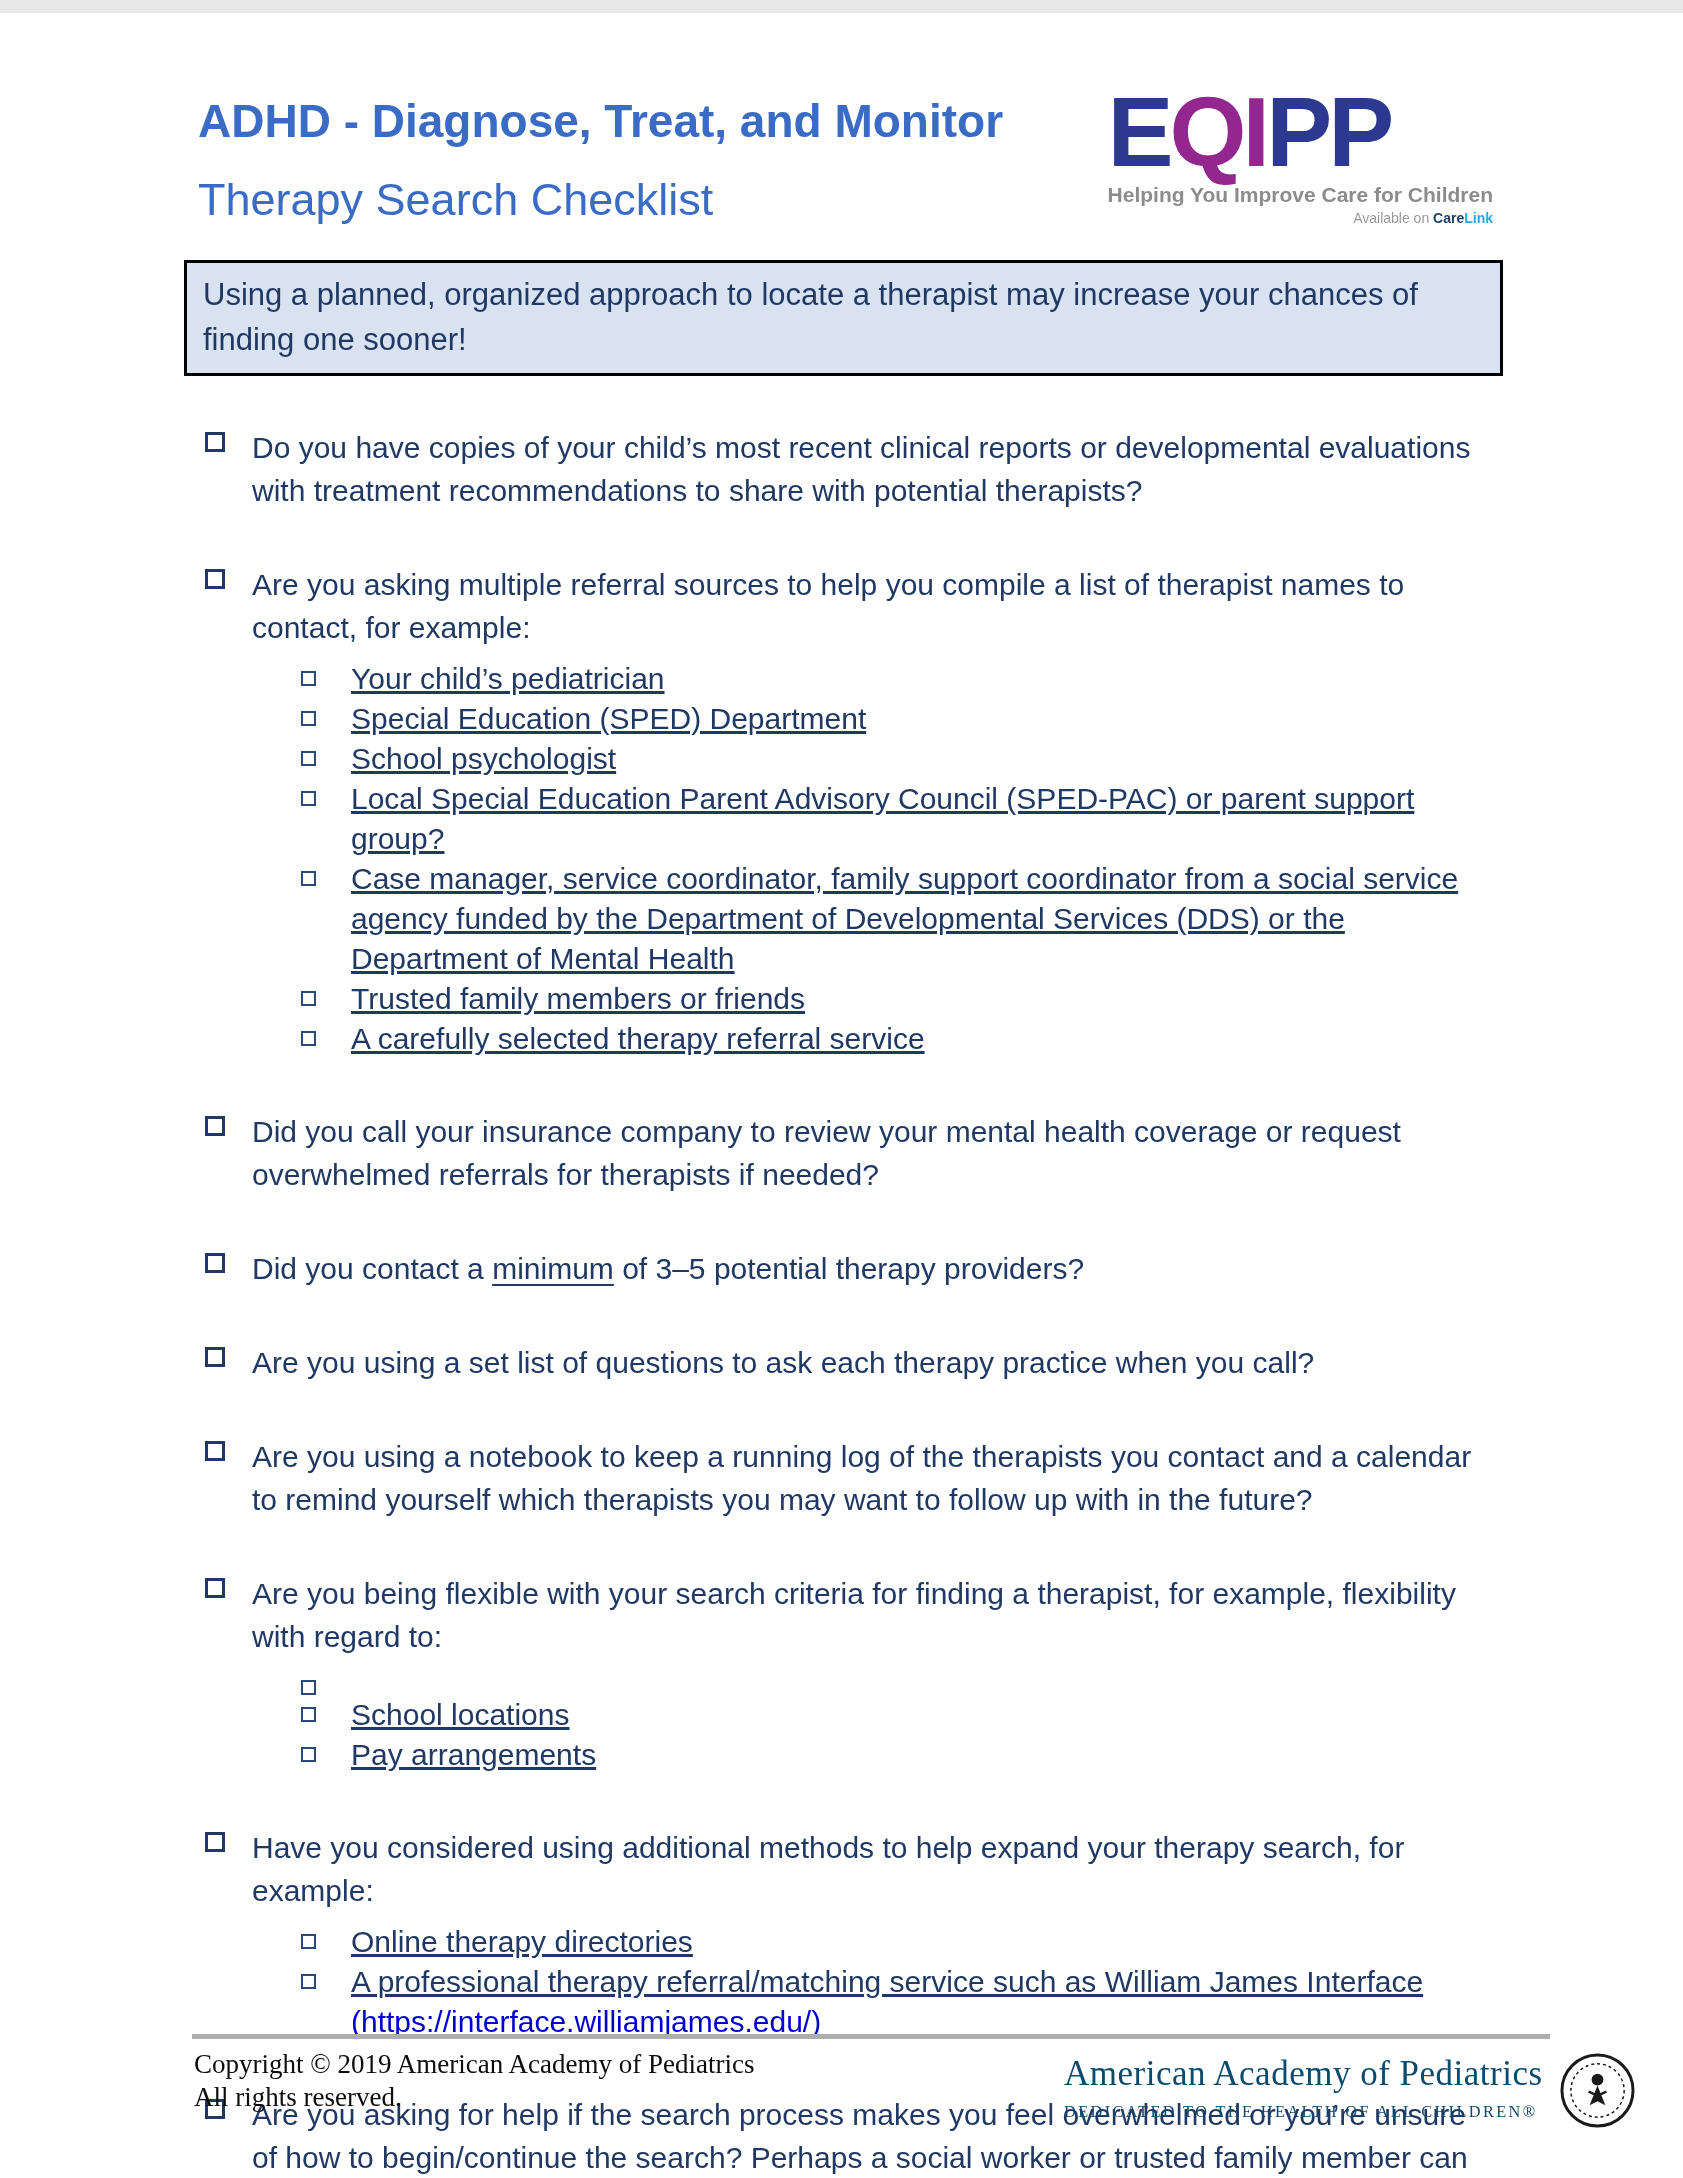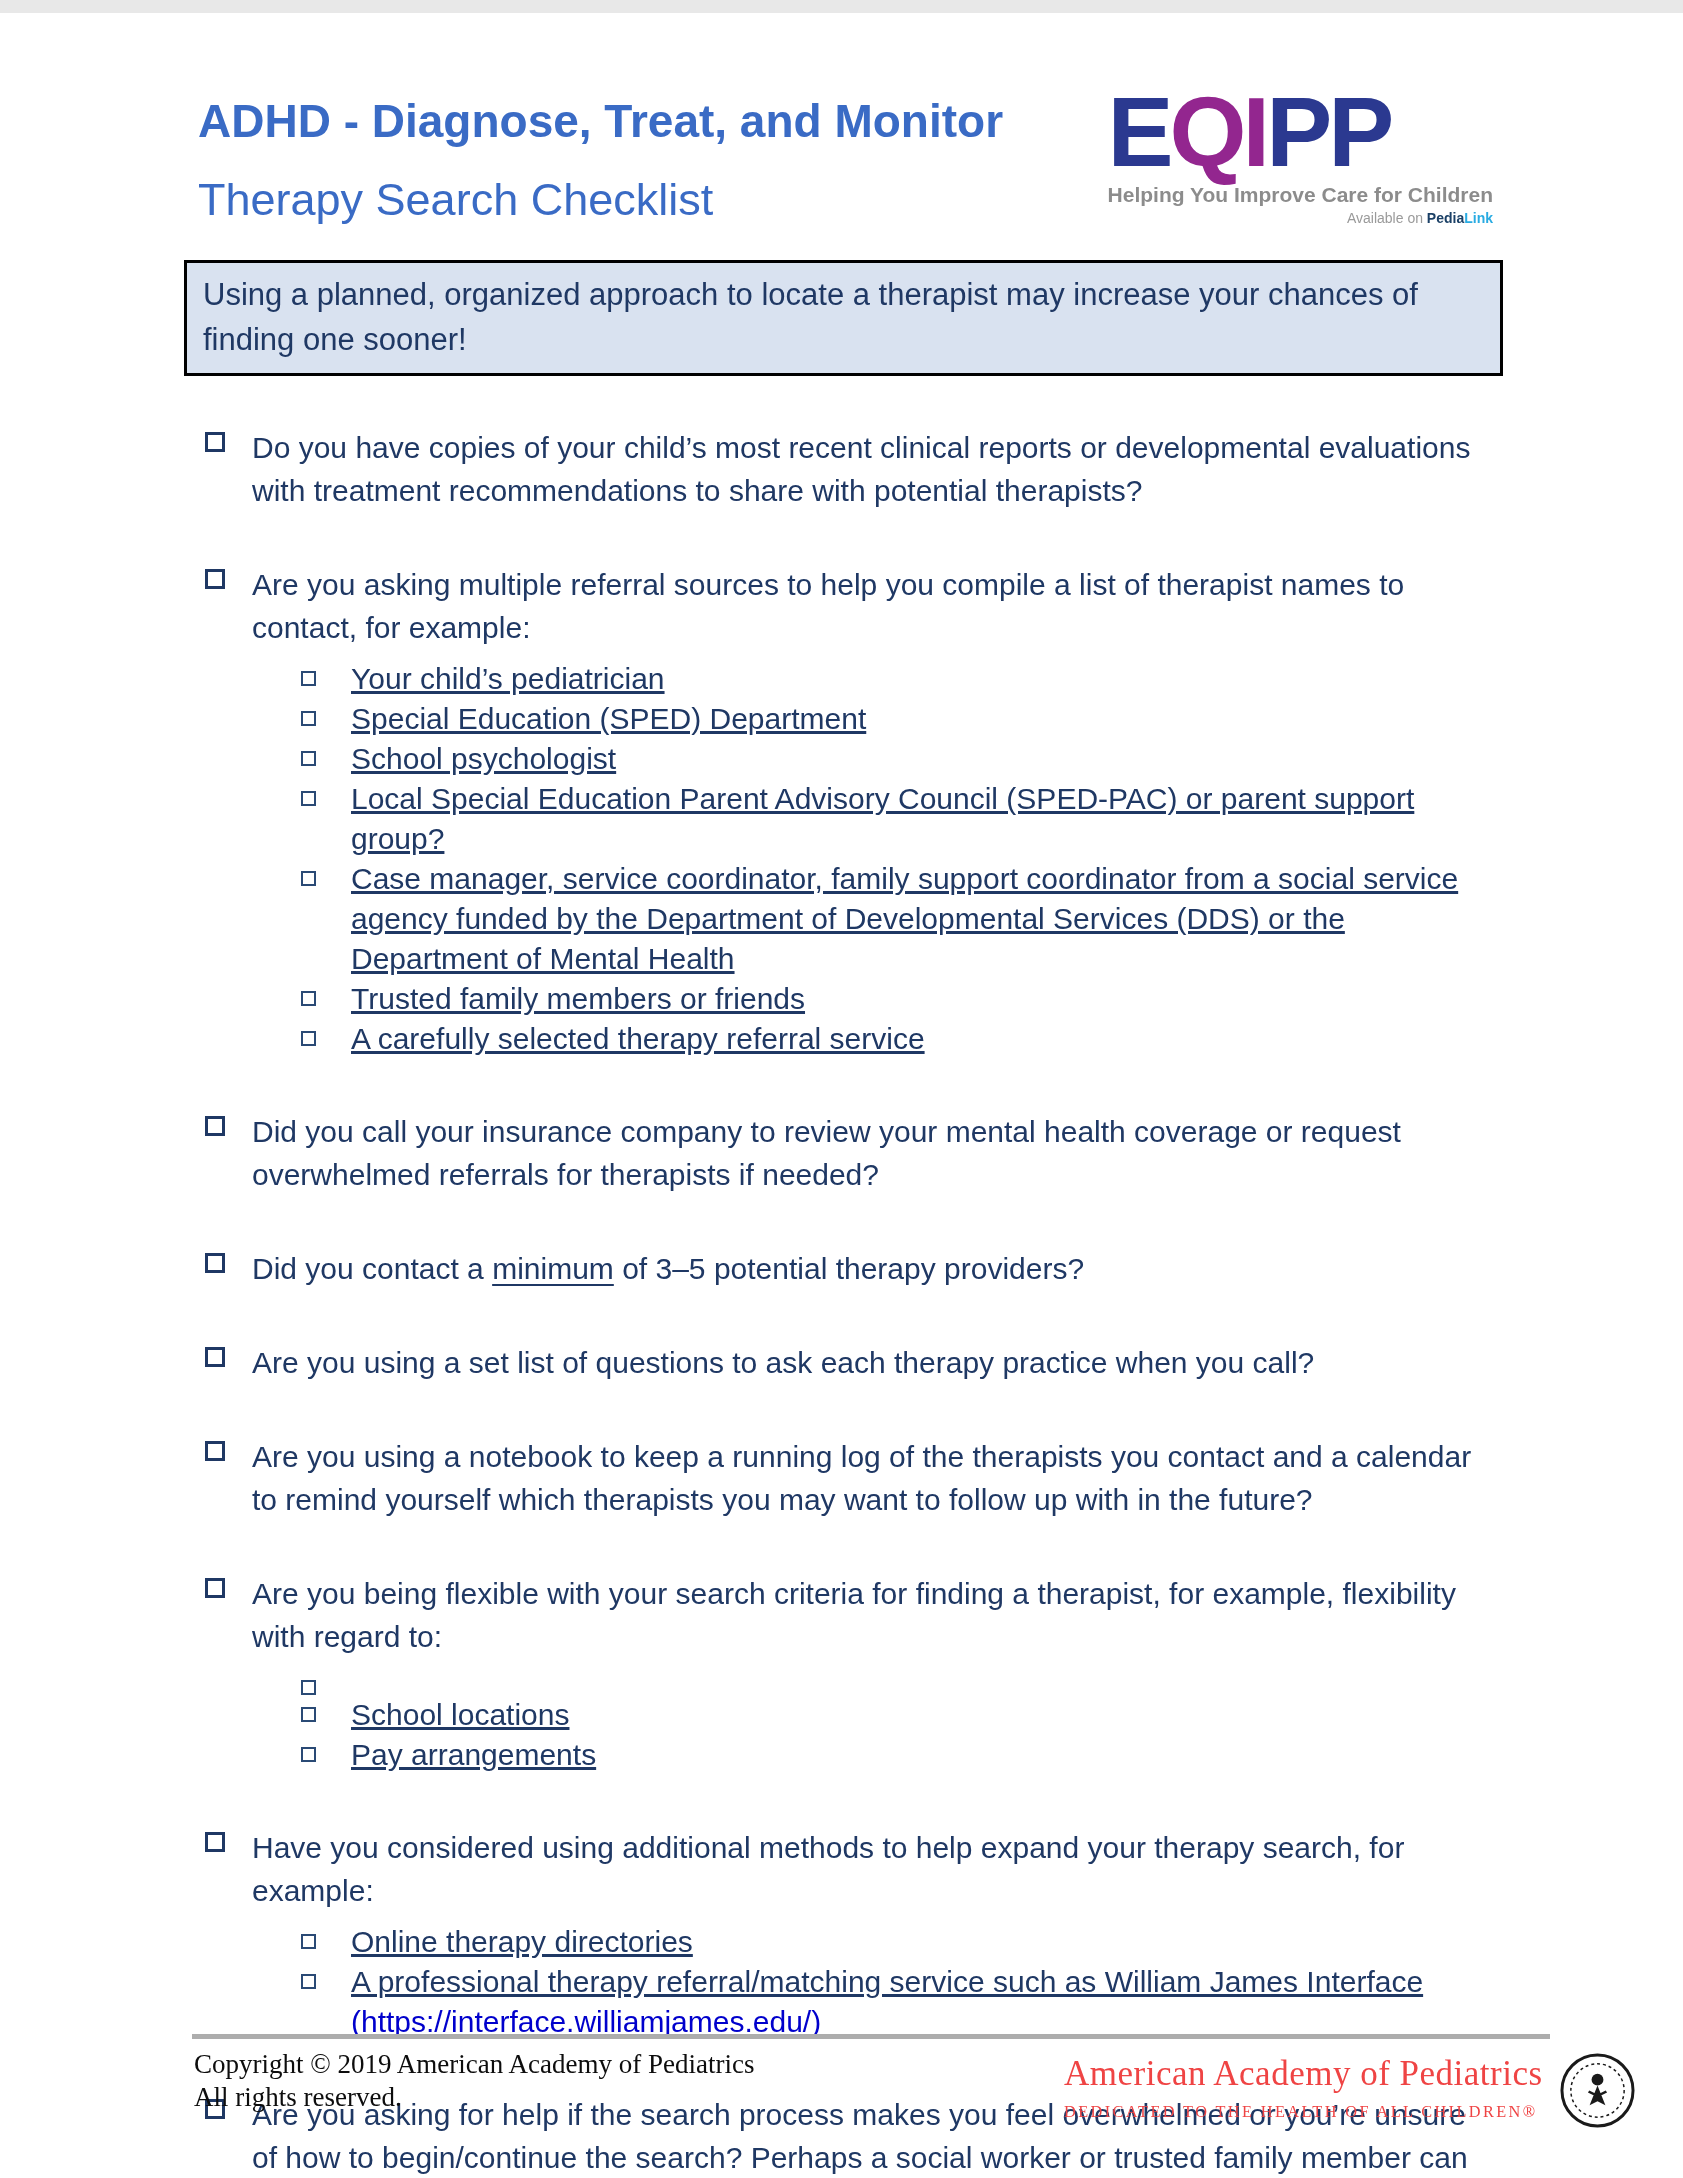--- a/index.html
+++ b/index.html
@@ -60,41 +60,41 @@
   .paren { color:#0000cc; text-decoration:none; }
 
   
   .footer-rule { position:absolute; left:192px; top:2021px; width:1358px; height:5px; background:#adadad; }
   .footer-copy {
     position:absolute; left:194px; top:2035px;
     font-family:"Liberation Serif", serif;
     font-size:27px; line-height:33px; color:#0d0d0d;
   }
   .footer-aap { position:absolute; left:1064px; top:2041px; display:flex; align-items:flex-start; }
-  .aap-text { font-family:"Liberation Serif", serif; color:#ef4444; }
+  .aap-text { font-family:"Liberation Serif", serif; color:#0c4a6e; }
   .aap-name { font-size:35px; letter-spacing:0.5px; }
   .aap-tagline { font-size:16.3px; letter-spacing:2.4px; margin-top:8px; }
   .aap-seal { margin-left:16px; margin-top:-2px; }
 </style>
 </head>
 <body>
 
 <div class="page">
   <div class="content">
 
     <div class="header">
       <div>
         <div class="title-line1">ADHD - Diagnose, Treat, and Monitor</div>
         <div class="title-line2">Therapy Search Checklist</div>
       </div>
       <div class="logo-block">
         <div class="logo-word" id="logo-word"><span style="color: rgb(43, 57, 144);">E</span><span style="color: rgb(147, 38, 143);">Q</span><span style="color: rgb(147, 38, 143);">I</span><span style="color: rgb(43, 57, 144);">P</span><span style="color: rgb(43, 57, 144);">P</span></div>
         <div class="logo-tagline">Helping You Improve Care for Children</div>
         <div class="logo-avail">
-          <span>Available on </span><span class="pedia">Pedia</span><span class="link">Link</span>
+          <span>Available on </span><span class="pedia">Care</span><span class="link">Link</span>
         </div>
       </div>
     </div>
 
     <div class="callout">Using a planned, organized approach to locate a therapist may increase your chances of finding one sooner!</div>
 
     <div class="checklist" id="checklist">
         <div class="item">
           <span class="cb"></span>
           <div class="item-text"><span>Do you have copies of your child’s most recent clinical reports or developmental evaluations with treatment recommendations to share with potential therapists?</span></div>

